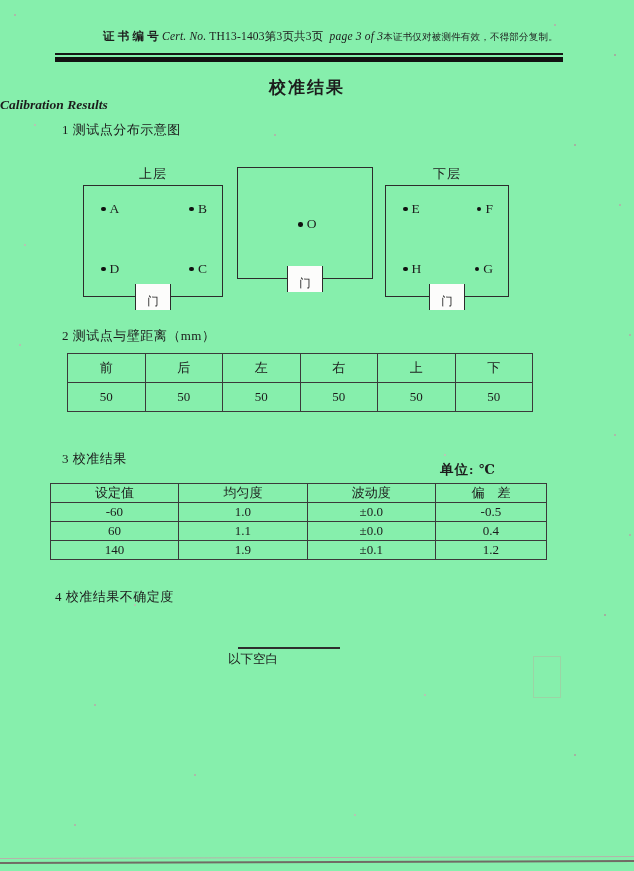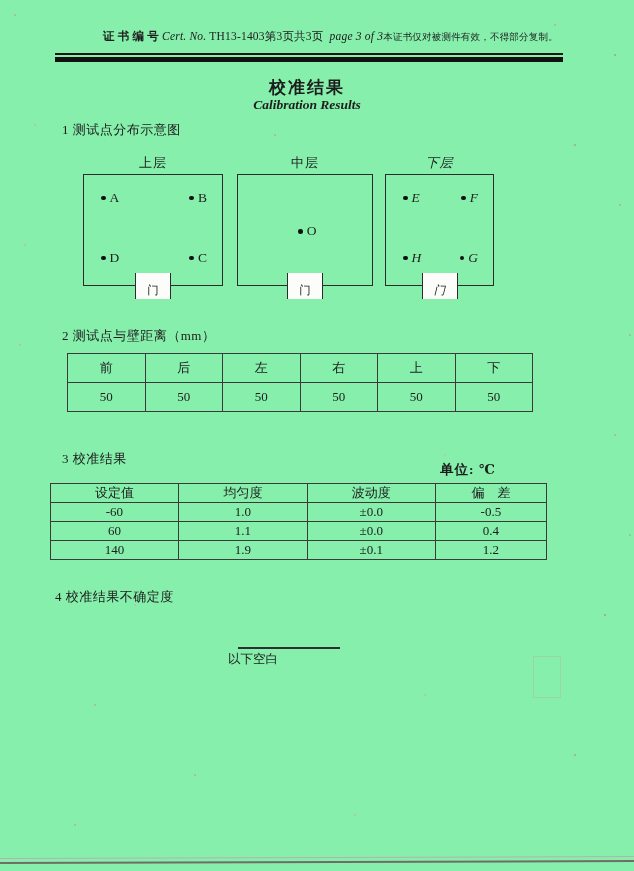--- a/index.html
+++ b/index.html
@@ -24,35 +24,35 @@
   .top-rule .thin{height:1.5px;background:#161616;}
   .top-rule .thick{height:5px;background:#121212;margin-top:2px;}
   
   .title-cn{
     position:absolute;top:76px;left:0;width:614px;
     text-align:center;font-size:17px;font-weight:bold;letter-spacing:2px;
     font-family:"Liberation Sans","DejaVu Sans",sans-serif;
   }
   .title-en{
     position:absolute;top:97px;left:0;width:614px;
-    text-align:center;font-size:13.5px;font-weight:bold;font-style:italic;
+    text-align:left;font-size:13.5px;font-weight:bold;font-style:italic;
   }
   
   .sec{position:absolute;font-size:13px;letter-spacing:.5px;}
   .s1{top:121px;left:62px;}
   .s2{top:327px;left:62px;}
   .s3{top:450px;left:62px;}
   .s4{top:588px;left:55px;}
   .s5{top:624px;left:55px;}
   
   .diagram{position:absolute;top:150px;left:55px;width:502px;height:150px;}
-  .layer{position:absolute;top:4px;}
+  .layer{position:absolute;top:15px;}
   .layer1{left:28px;width:140px;}
   .layer2{left:182px;width:136px;}
-  .layer3{left:330px;width:109px;font-style:italic;}
+  .layer3{left:330px;width:124px;}
   .layer-label{text-align:center;font-size:13px;height:18px;letter-spacing:1px;}
   .layer-box{
     position:relative;margin-top:2px;height:112px;
     border:1.6px solid #2c2c2c;background:transparent;box-sizing:border-box;
   }
   .door{
     position:absolute;bottom:-14px;left:50%;transform:translateX(-50%);
     width:36px;height:26px;background:#fcfcfb;
     border-left:1.6px solid #2c2c2c;border-right:1.6px solid #2c2c2c;
     display:flex;align-items:flex-end;justify-content:center;
@@ -147,21 +147,20 @@
             <span class="dot"></span>
             <span>C</span>
           </span>
         <div class="door">
             <span>门</span>
           </div>
       </div>
     </div>
 
     <div class="layer layer2">
-      <div class="layer-label">中层</div>
       <div class="layer-box">
         <span class="pt pt-c">
             <span class="dot"></span>
             <span>O</span>
           </span>
         <div class="door">
             <span>门</span>
           </div>
       </div>
     </div>

